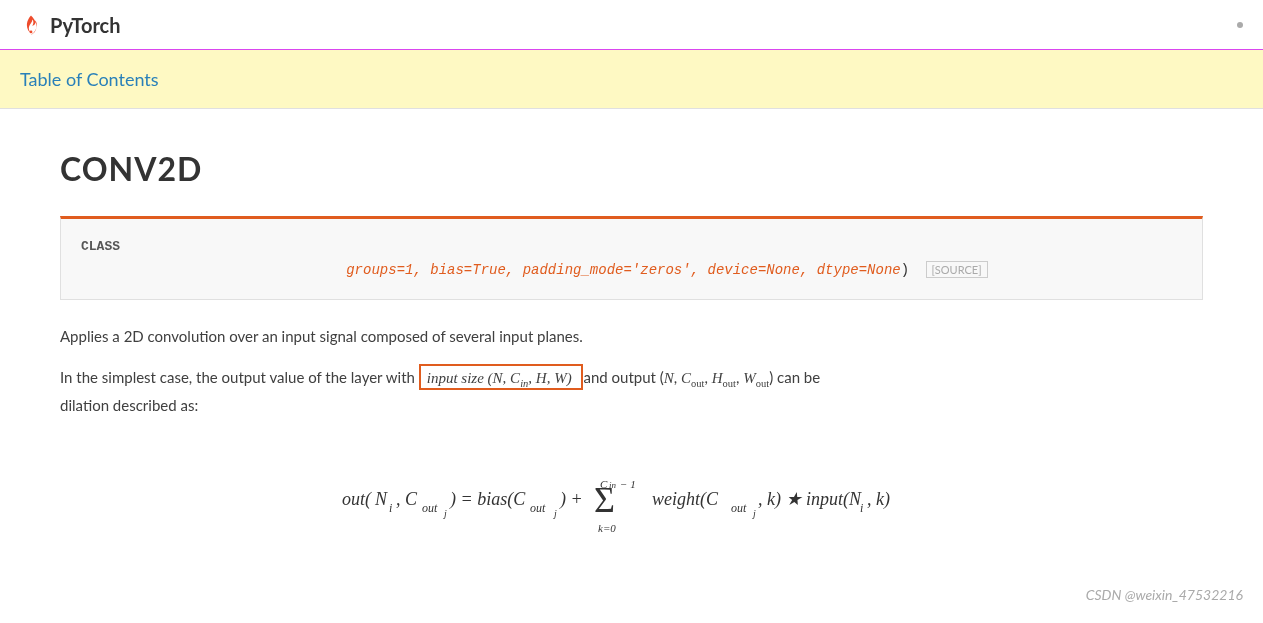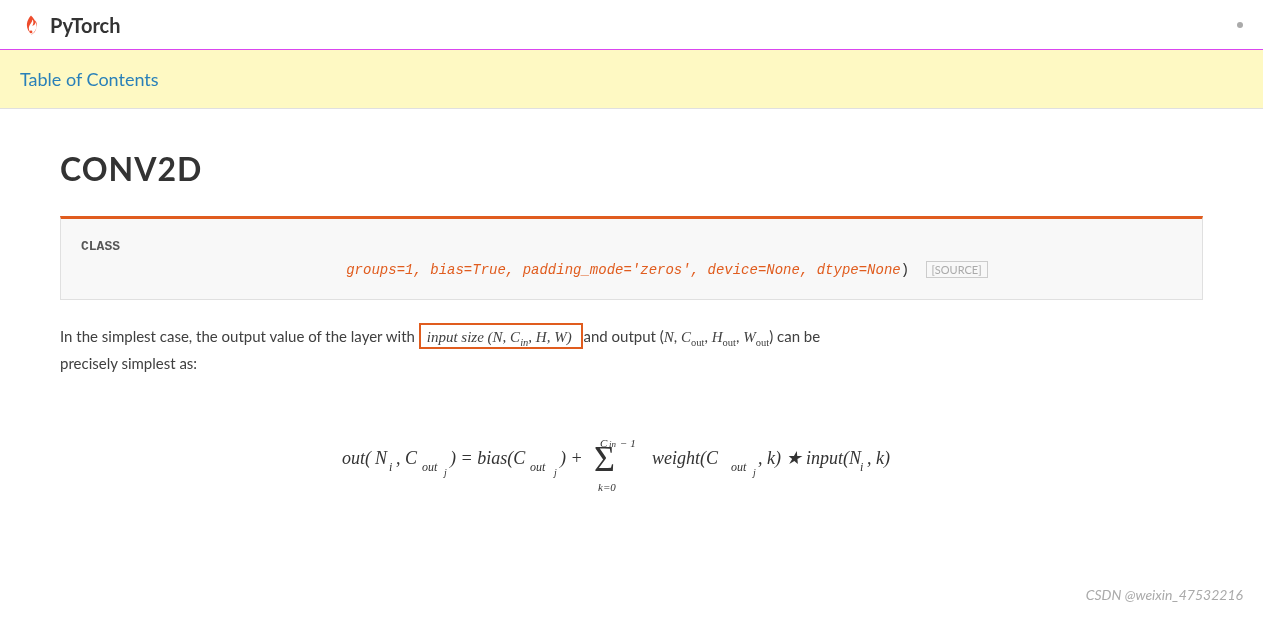--- a/index.html
+++ b/index.html
@@ -169,29 +169,30 @@
     <div class="class-row">
       <span class="class-keyword">CLASS</span>
       <div class="class-signature">
         <br>
         <span style="padding-left:0;"><span style="padding-left:90px;"></span><span class="class-params"><em>&nbsp;&nbsp;&nbsp;&nbsp;&nbsp;&nbsp;&nbsp;&nbsp;&nbsp;&nbsp;&nbsp;&nbsp;&nbsp;groups=1, bias=True, padding_mode='zeros', device=None, dtype=None</em></span>)</span>
         <span class="source-link">[SOURCE]</span>
       </div>
     </div>
   </div>
 
+  <p class="desc-text">Applies a 2D convolution over an input signal composed of several input planes.</p>
 
   <p class="desc-text">
     <span>In the simplest case, the output value of the layer with</span>
     <span style="border: 2px solid #e05c1e; padding: 2px 6px; display: inline;">
       <span class="math-block">input size (<em>N</em>, <em>C</em><sub>in</sub>, <em>H</em>, <em>W</em>)</span>
     </span>
     <span> and output (<em style="font-family: Times New Roman, serif;">N</em>, <em style="font-family: Times New Roman, serif;">C</em><sub style="font-family: Times New Roman, serif;">out</sub>, <em style="font-family: Times New Roman, serif;">H</em><sub style="font-family: Times New Roman, serif;">out</sub>, <em style="font-family: Times New Roman, serif;">W</em><sub style="font-family: Times New Roman, serif;">out</sub>) can be</span>
     <br>
-    <span>precisely simplest as:</span>
+    <span>dilation described as:</span>
   </p>
 
   <div class="formula-container">
     <svg width="700" height="90" viewBox="0 0 700 90" xmlns="http://www.w3.org/2000/svg" font-family="Times New Roman, serif" font-style="italic">
 
       <text x="60" y="55" font-size="18" fill="#333">out(</text>
       <text x="93" y="55" font-size="18" fill="#333">N</text>
       <text x="107" y="62" font-size="12" fill="#333">i</text>
       <text x="114" y="55" font-size="18" fill="#333">, C</text>
       <text x="140" y="62" font-size="12" fill="#333">out</text>

